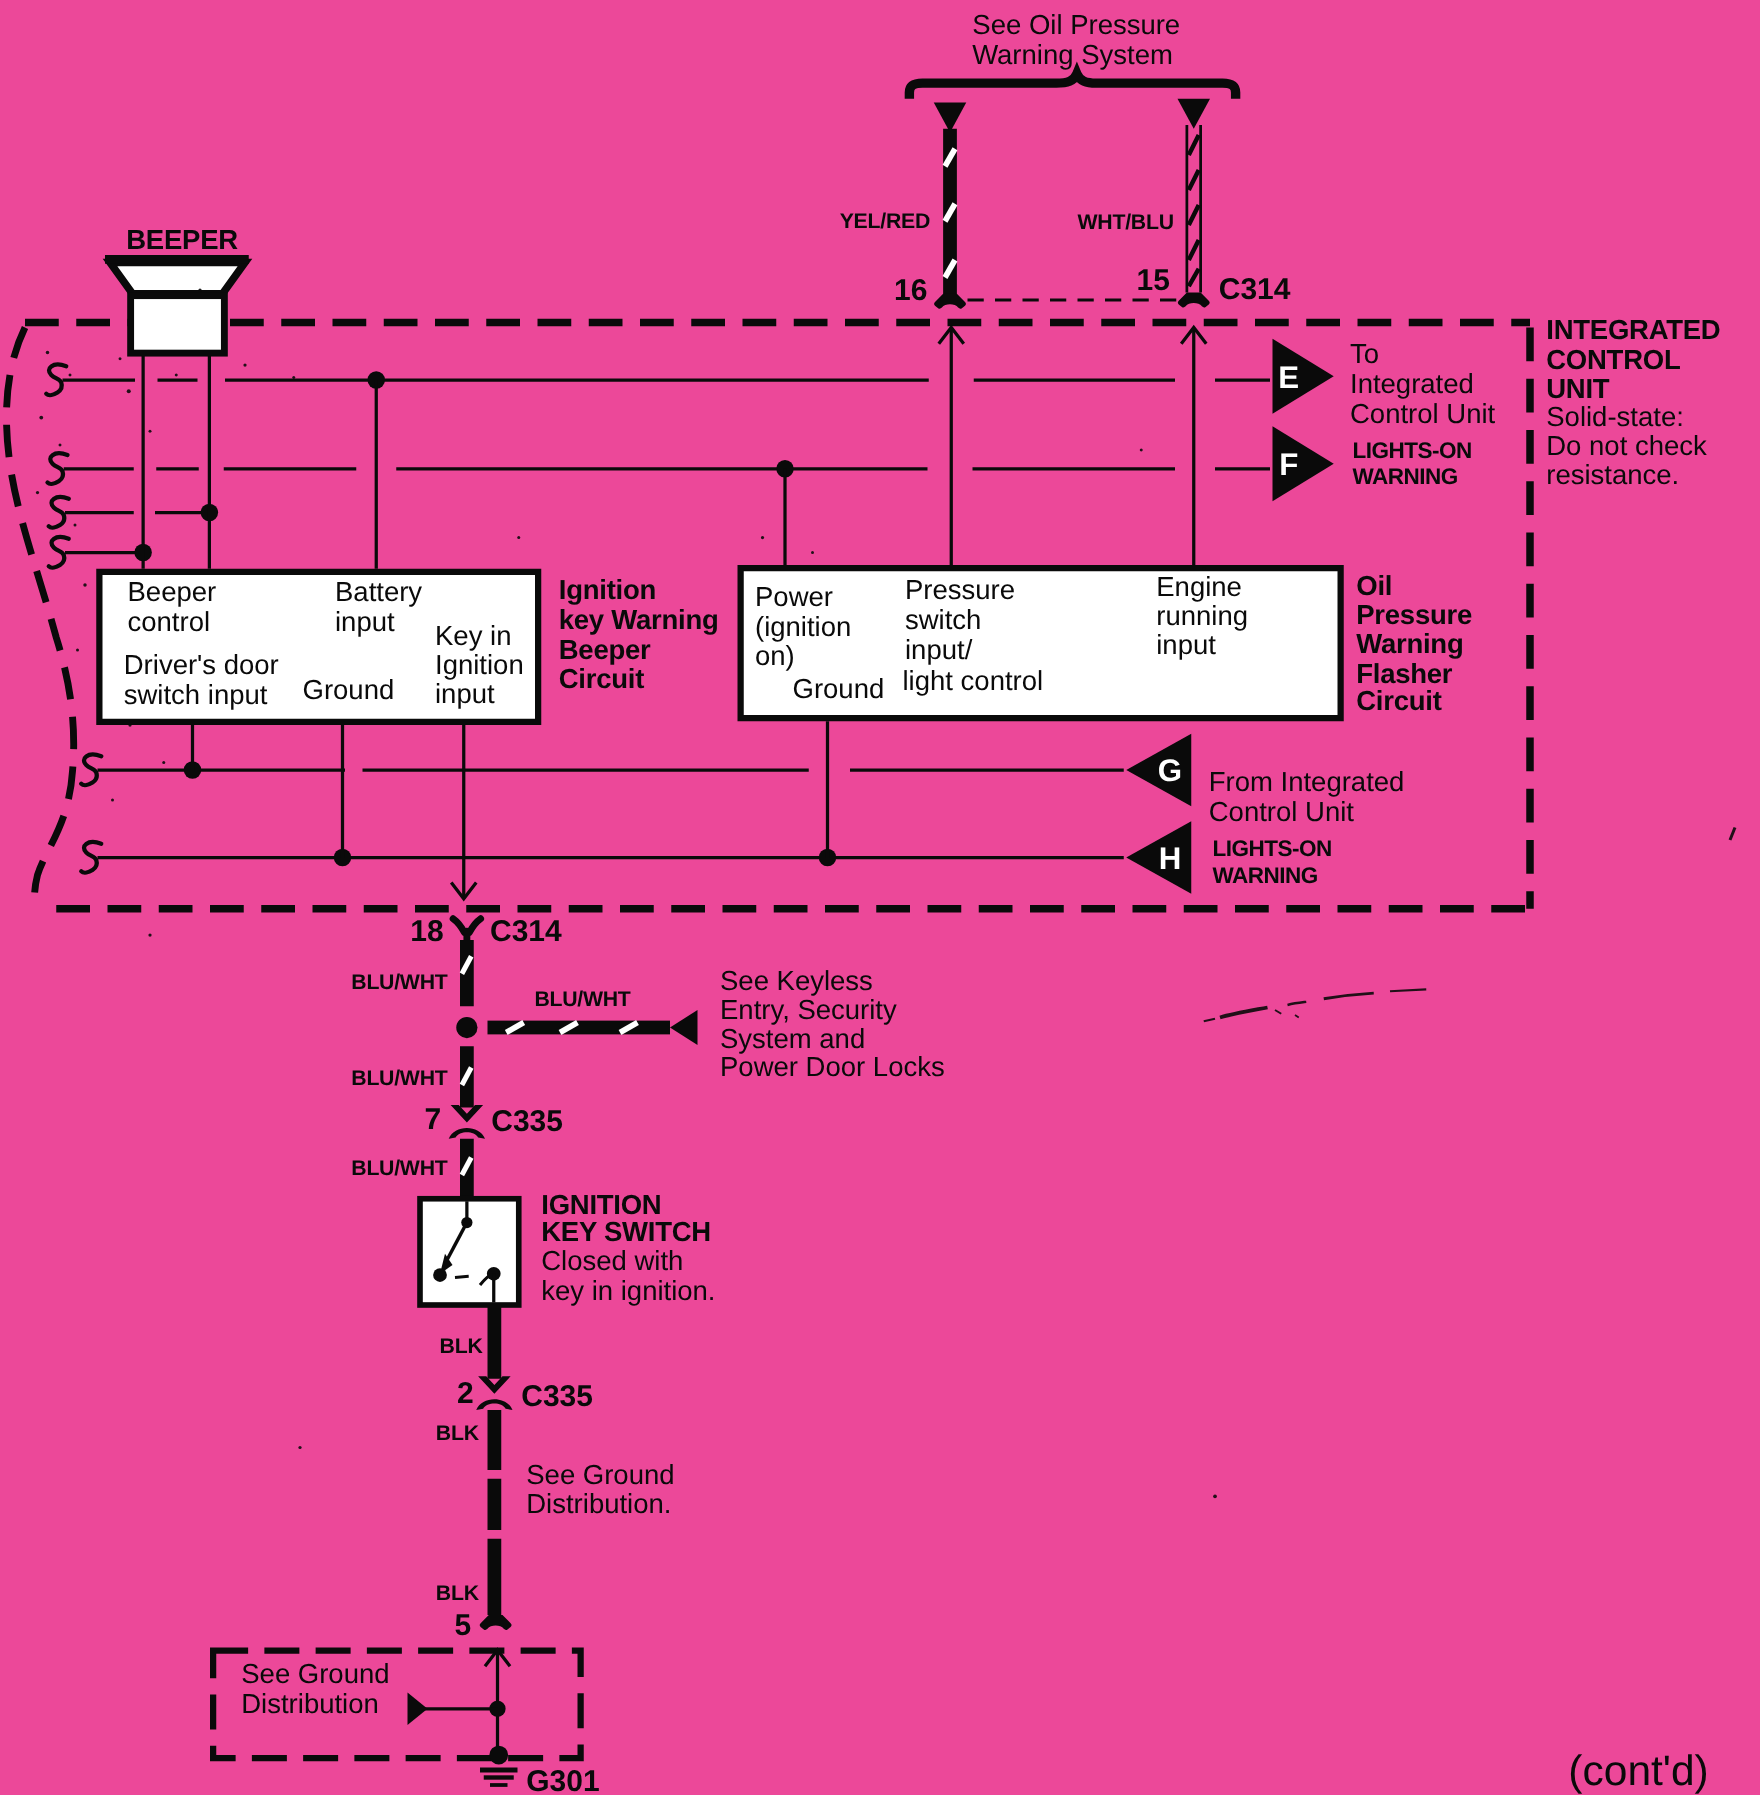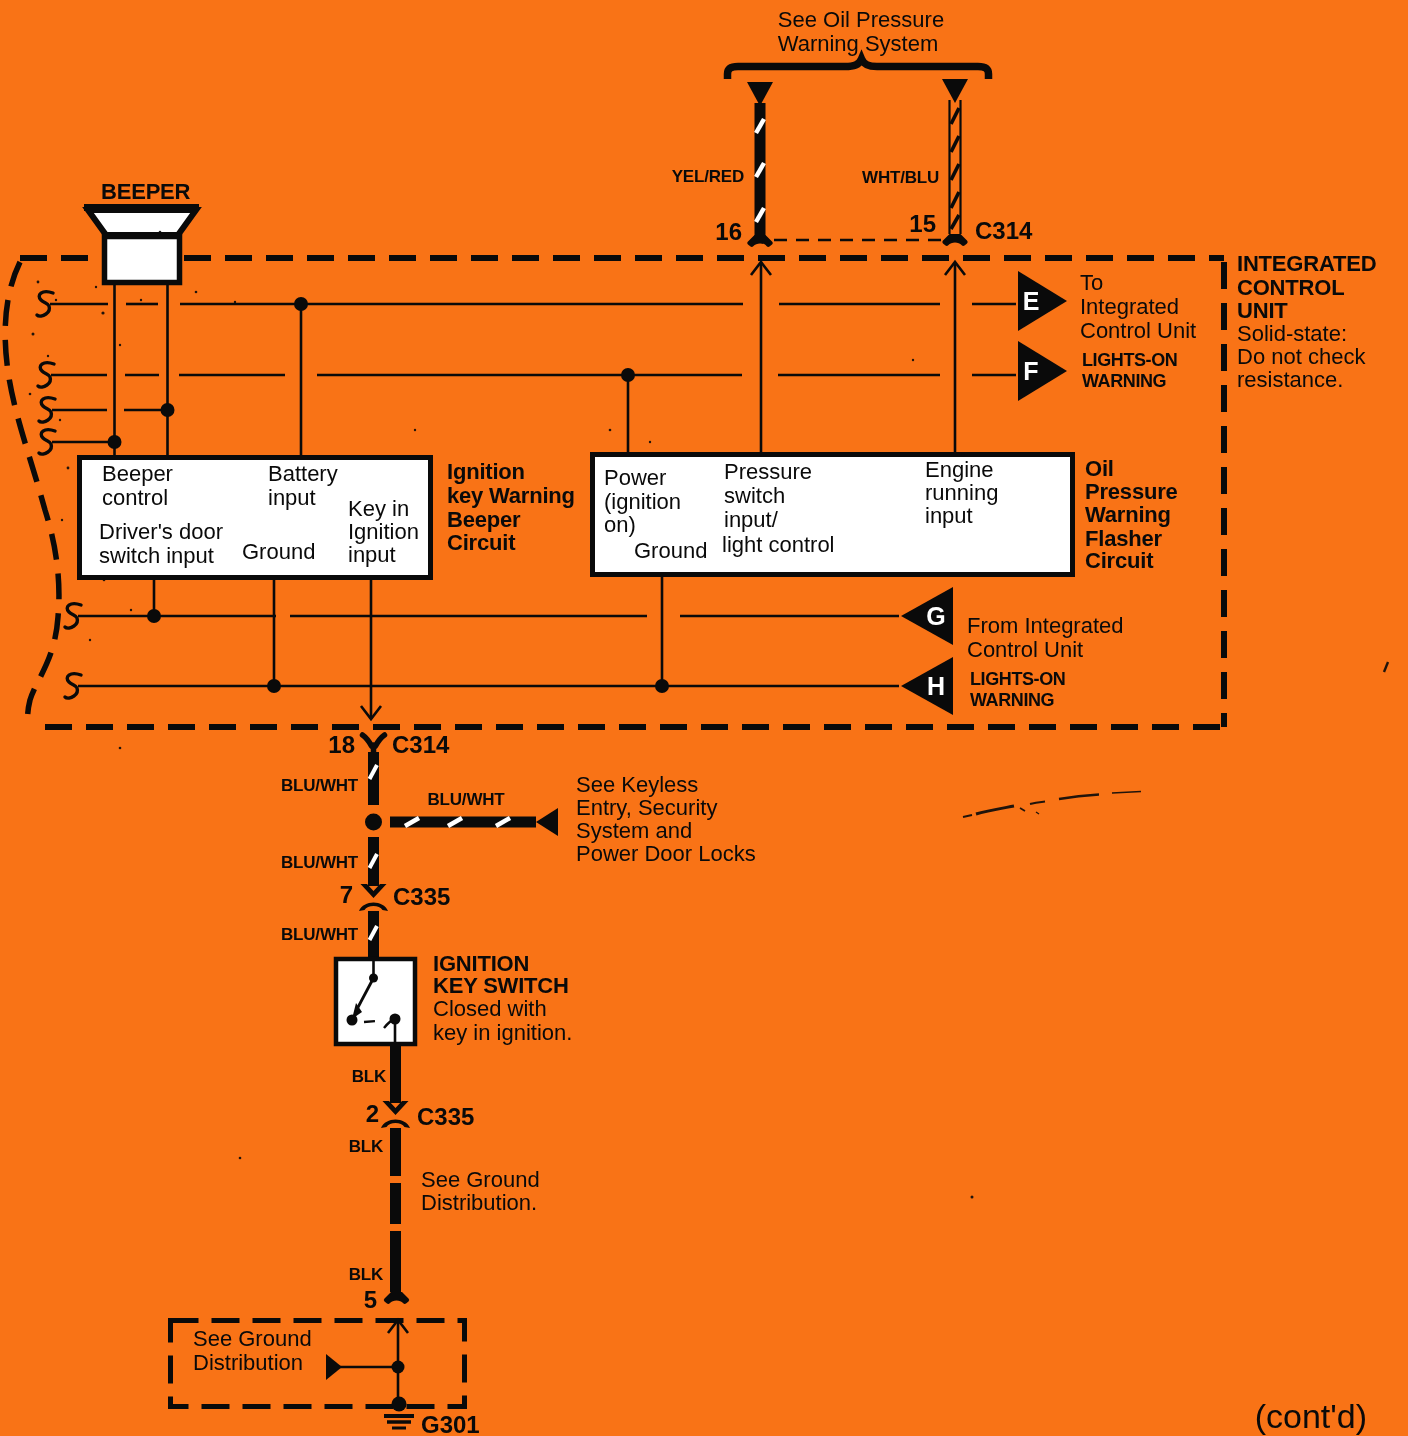--- a/index.html
+++ b/index.html
@@ -1,16 +1,16 @@
 <!DOCTYPE html>
 <html><head>
 <meta charset="utf-8">
 <style>
   html,body{margin:0;padding:0;background:#ffffff;}
-  .page{position:relative;width:1408px;height:1436px;background:#f97316;overflow:hidden;will-change:transform;transform:translateZ(0);}
+  .page{position:relative;width:1408px;height:1436px;background:#ec4899;overflow:hidden;will-change:transform;transform:translateZ(0);}
   svg{display:block;}
   text{font-family:"Liberation Sans","DejaVu Sans",sans-serif;fill:#0a0a0a;}
   .t-label{font-size:22px;}
   .t-bold{font-size:22px;font-weight:bold;letter-spacing:-0.2px;}
   .t-pin{font-size:24px;font-weight:bold;}
   .t-wirecolor{font-size:17px;font-weight:bold;letter-spacing:-0.2px;}
   .t-lights{font-size:18px;font-weight:bold;letter-spacing:-0.4px;}
   .t-arrowletter{font-size:25px;font-weight:bold;fill:#ffffff;}
   .t-contd{font-size:34px;}
   .ink{stroke:#0a0a0a;fill:none;}

